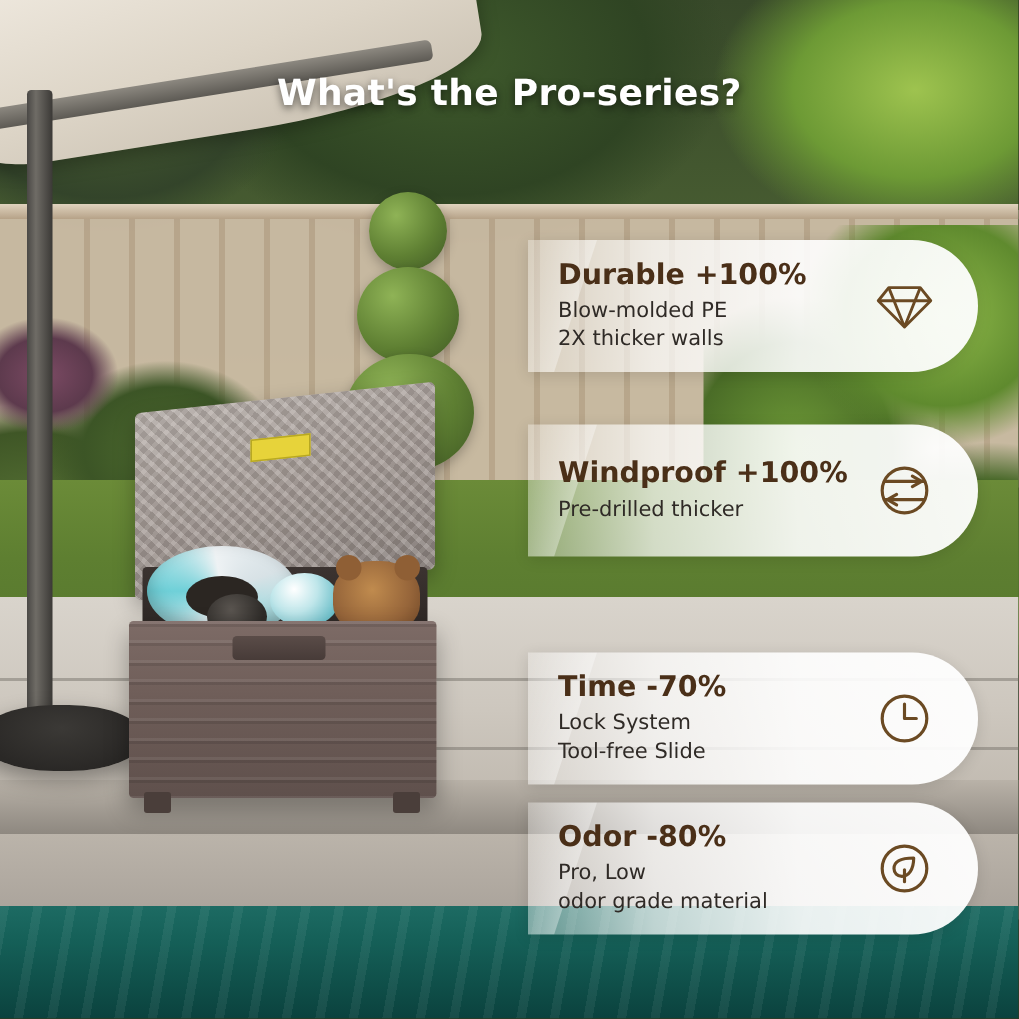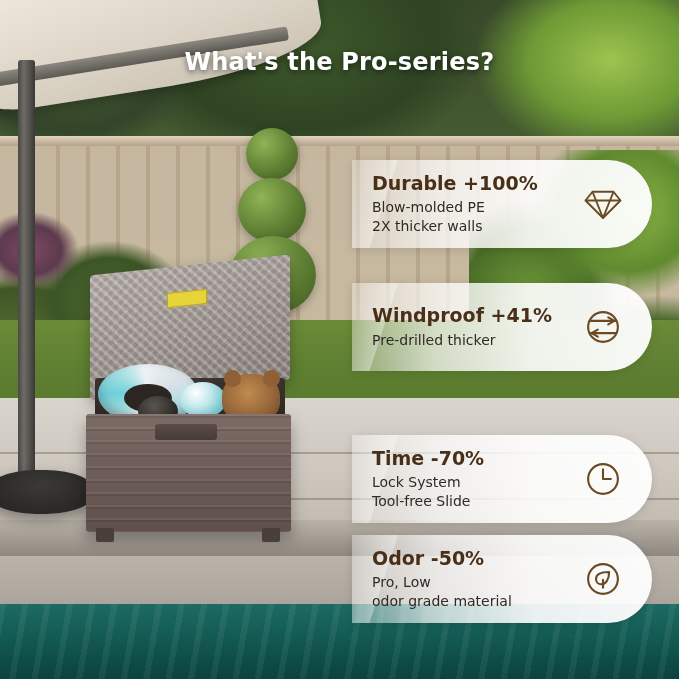--- a/index.html
+++ b/index.html
@@ -294,21 +294,21 @@
       <svg viewBox="0 0 48 48" width="42" height="42" fill="none" stroke="currentColor" stroke-width="2.2" stroke-linejoin="round">
         <path d="M12 10h24l8 10-20 20L4 20z"></path>
         <path d="M4 20h40M12 10l4 10M36 10l-4 10M16 20l8 20M32 20l-8 20"></path>
       </svg>
     </div>
   </div>
 
   <div class="feature" style="left:352px;top:283px;width:300px;">
     <div class="feature-skew-left"></div>
     <div class="feature-text">
-      <div class="feature-head">Windproof +41%</div>
+      <div class="feature-head">Windproof +100%</div>
       <div class="feature-sub">Pre-drilled thicker</div>
     </div>
     <div class="feature-icon">
       <svg viewBox="0 0 48 48" width="42" height="42" fill="none" stroke="currentColor" stroke-width="2.4" stroke-linecap="round" stroke-linejoin="round">
         <circle cx="24" cy="24" r="17"></circle>
         <path d="M9 17h30M9 31h30"></path>
         <path d="M30 13l7 4-7 4"></path>
         <path d="M18 35l-7-4 7-4"></path>
       </svg>
     </div>
@@ -325,21 +325,21 @@
       <svg viewBox="0 0 48 48" width="42" height="42" fill="none" stroke="currentColor" stroke-width="2.4" stroke-linecap="round" stroke-linejoin="round">
         <circle cx="24" cy="24" r="17"></circle>
         <path d="M24 13v11h9"></path>
       </svg>
     </div>
   </div>
 
   <div class="feature" style="left:352px;top:535px;width:300px;">
     <div class="feature-skew-left"></div>
     <div class="feature-text">
-      <div class="feature-head">Odor -50%</div>
+      <div class="feature-head">Odor -80%</div>
       <div class="feature-sub">Pro, Low</div>
       <div class="feature-sub">odor grade material</div>
     </div>
     <div class="feature-icon">
       <svg viewBox="0 0 48 48" width="42" height="42" fill="none" stroke="currentColor" stroke-width="2.4" stroke-linecap="round" stroke-linejoin="round">
         <circle cx="24" cy="24" r="17"></circle>
         <path d="M31 16c0 9-4 14-9 14-3.5 0-6-2.5-6-6 0-6 7-8 15-8z"></path>
         <path d="M24 34v-9"></path>
       </svg>
     </div>

